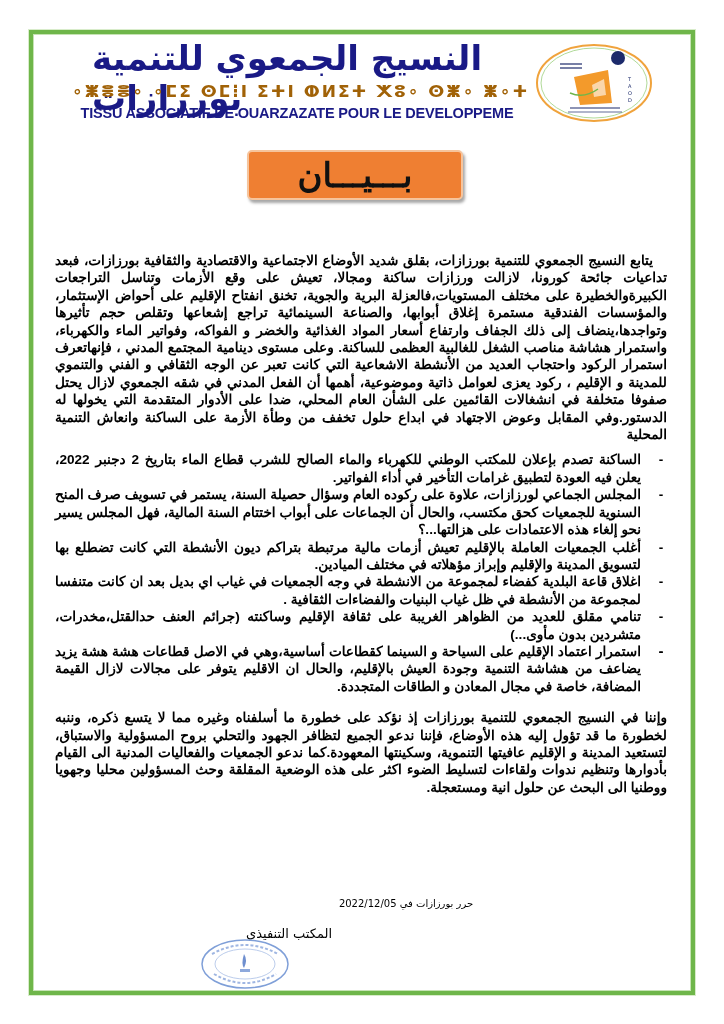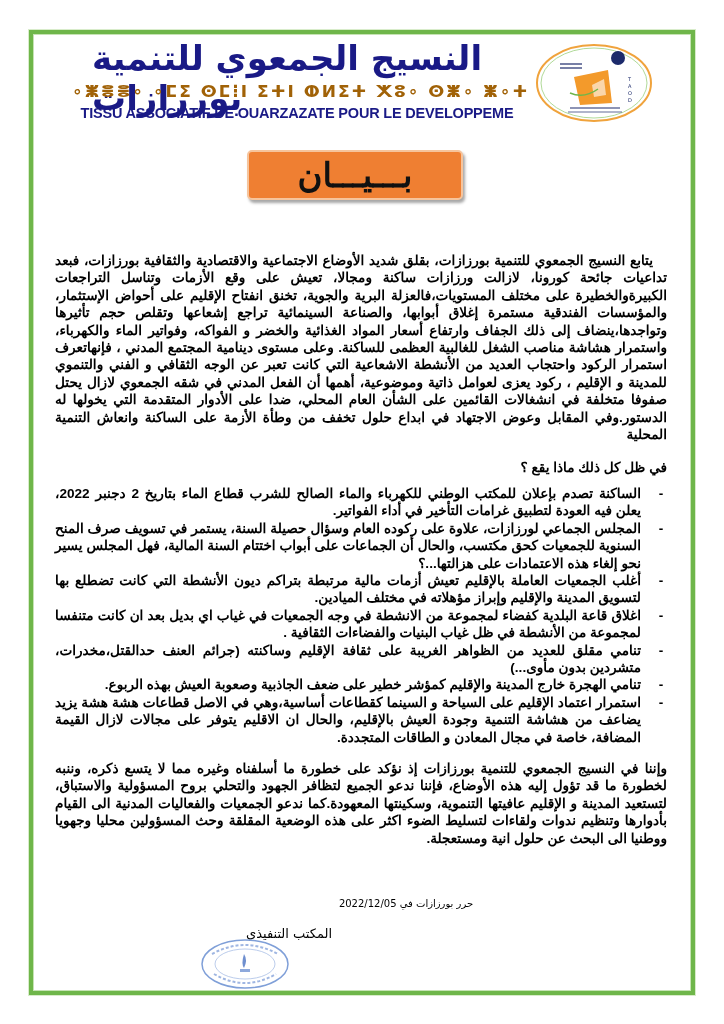--- a/index.html
+++ b/index.html
@@ -73,28 +73,27 @@
   <text x="94" y="52" font-size="5" fill="#1c2a6b" font-family="DejaVu Sans, sans-serif">O</text>
   <text x="94" y="59" font-size="5" fill="#1c2a6b" font-family="DejaVu Sans, sans-serif">D</text>
 </svg>
 
 <div class="title-badge">
   <span>بـــيـــان</span>
 </div>
 
 <div class="body">
   <p class="intro">يتابع النسيج الجمعوي للتنمية بورزازات، بقلق شديد الأوضاع الاجتماعية والاقتصادية والثقافية بورزازات، فبعد تداعيات جائحة كورونا، لازالت ورزازات ساكنة ومجالا، تعيش على وقع الأزمات وتناسل التراجعات الكبيرةوالخطيرة على مختلف المستويات،فالعزلة البرية والجوية، تخنق انفتاح الإقليم على أحواض الإستثمار، والمؤسسات الفندقية مستمرة إغلاق أبوابها، والصناعة السينمائية تراجع إشعاعها وتقلص حجم تأثيرها وتواجدها،ينضاف إلى ذلك الجفاف وارتفاع أسعار المواد الغذائية والخضر و الفواكه، وفواتير الماء والكهرباء، واستمرار هشاشة مناصب الشغل للغالبية العظمى للساكنة. وعلى مستوى دينامية المجتمع المدني ، فإنهاتعرف استمرار الركود واحتجاب العديد من الأنشطة الاشعاعية التي كانت تعبر عن الوجه الثقافي و الفني والتنموي للمدينة و الإقليم ، ركود يعزى لعوامل ذاتية وموضوعية، أهمها أن الفعل المدني في شقه الجمعوي لازال يحتل صفوفا متخلفة في انشغالات القائمين على الشأن العام المحلي، ضدا على الأدوار المتقدمة التي يخولها له الدستور.وفي المقابل وعوض الاجتهاد في ابداع حلول تخفف من وطأة الأزمة على الساكنة وانعاش التنمية المحلية</p>
-  <p class="question">في ظل كل ذلك ماذا يقع ؟</p>
   <ul class="bullets">
     <li><span class="dash">-</span><span>الساكنة تصدم بإعلان للمكتب الوطني للكهرباء والماء الصالح للشرب قطاع الماء بتاريخ 2 دجنبر 2022، يعلن فيه العودة لتطبيق غرامات التأخير في أداء الفواتير.</span></li>
     <li><span class="dash">-</span><span>المجلس الجماعي لورزازات، علاوة على ركوده العام وسؤال حصيلة السنة، يستمر في تسويف صرف المنح السنوية للجمعيات كحق مكتسب، والحال أن الجماعات على أبواب اختتام السنة المالية، فهل المجلس يسير نحو إلغاء هذه الاعتمادات على هزالتها...؟</span></li>
     <li><span class="dash">-</span><span>أغلب الجمعيات العاملة بالإقليم تعيش أزمات مالية مرتبطة بتراكم ديون الأنشطة التي كانت تضطلع بها لتسويق المدينة والإقليم وإبراز مؤهلاته في مختلف الميادين.</span></li>
     <li><span class="dash">-</span><span>اغلاق قاعة البلدية كفضاء لمجموعة من الانشطة في وجه الجمعيات في غياب اي بديل بعد ان كانت متنفسا لمجموعة من الأنشطة في ظل غياب البنيات والفضاءات الثقافية .</span></li>
     <li><span class="dash">-</span><span>تنامي مقلق للعديد من الظواهر الغريبة على ثقافة الإقليم وساكنته (جرائم العنف حدالقتل،مخدرات، متشردين بدون مأوى...)</span></li>
-    <li><span class="dash">-</span><span>تنامي الهجرة خارج المدينة والإقليم كمؤشر خطير على ضعف الجاذبية وصعوبة العيش بهذه الربوع.</span></li>
+    <li><span class="dash">-</span></li>
     <li><span class="dash">-</span><span>استمرار اعتماد الإقليم على السياحة و السينما كقطاعات أساسية،وهي في الاصل قطاعات هشة هشة يزيد يضاعف من هشاشة التنمية وجودة العيش بالإقليم، والحال ان الاقليم يتوفر على مجالات لازال القيمة المضافة، خاصة في مجال المعادن و الطاقات المتجددة.</span></li>
   </ul>
   <p class="closing">وإننا في النسيج الجمعوي للتنمية بورزازات إذ نؤكد على خطورة ما أسلفناه وغيره مما لا يتسع ذكره، وننبه لخطورة ما قد تؤول إليه هذه الأوضاع، فإننا ندعو الجميع لتظافر الجهود والتحلي بروح المسؤولية والاستباق، لتستعيد المدينة و الإقليم عافيتها التنموية، وسكينتها المعهودة.كما ندعو الجمعيات والفعاليات المدنية الى القيام بأدوارها وتنظيم ندوات ولقاءات لتسليط الضوء اكثر على هذه الوضعية المقلقة وحث المسؤولين محليا وجهويا ووطنيا الى البحث عن حلول انية ومستعجلة.</p>
 </div>
 
 <div class="sign-date">حرر بورزازات في 2022/12/05</div>
 <div class="sign-office">المكتب التنفيذي</div>
 
 <svg class="stamp" viewBox="0 0 90 52">
   <ellipse cx="45" cy="26" rx="43" ry="24" fill="none" stroke="#7f9fd8" stroke-width="1.5"></ellipse>

